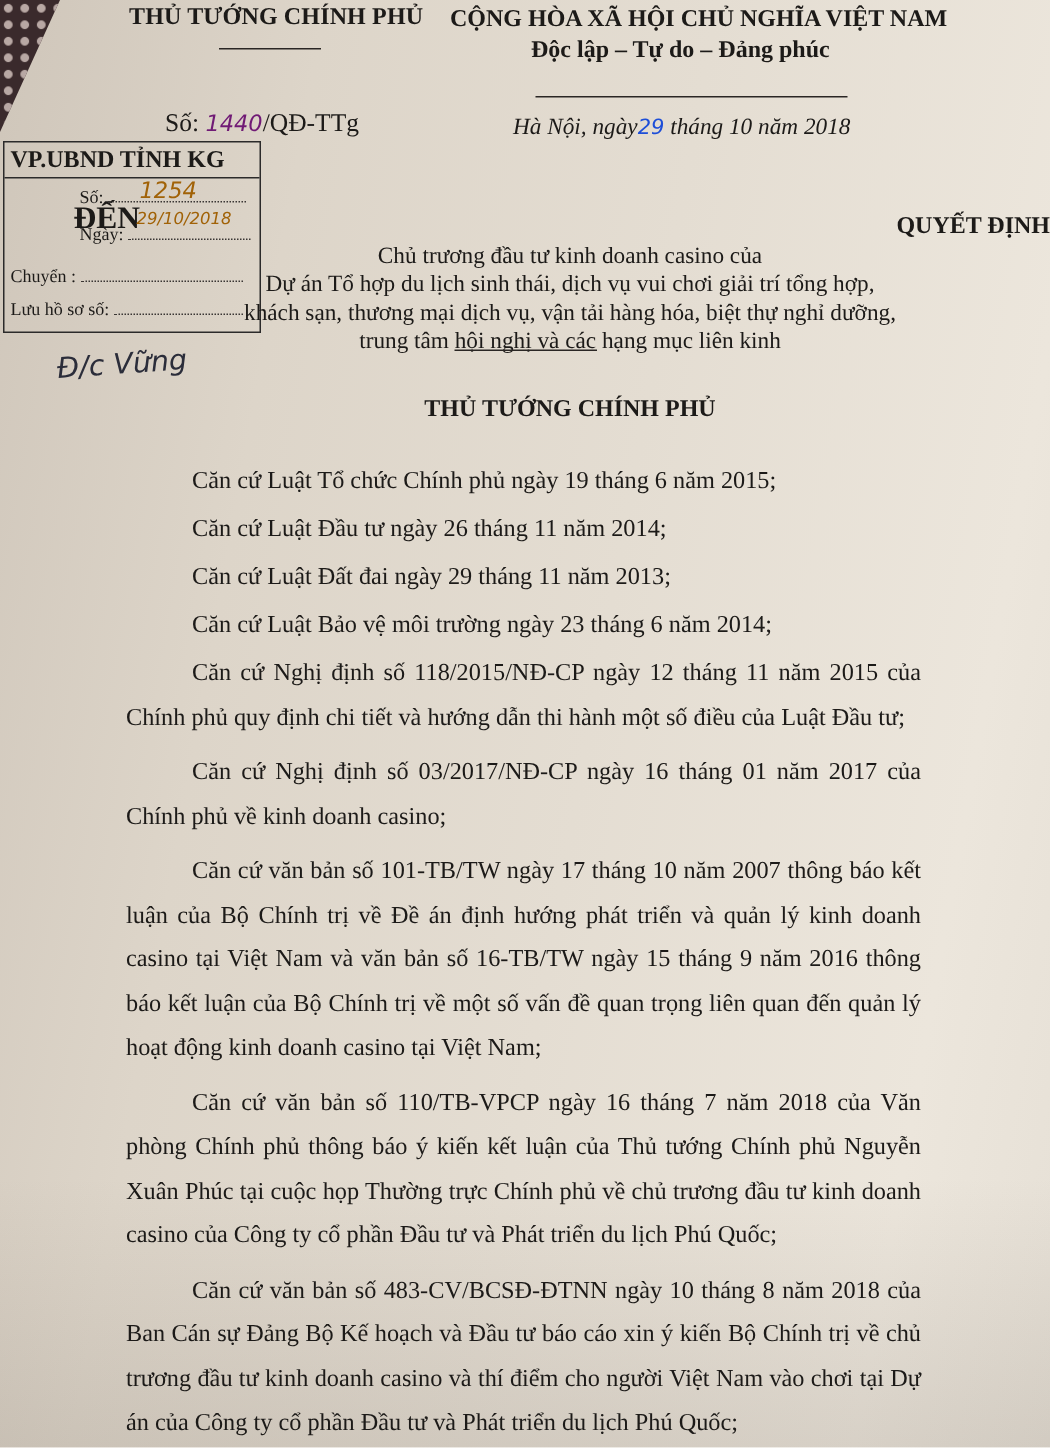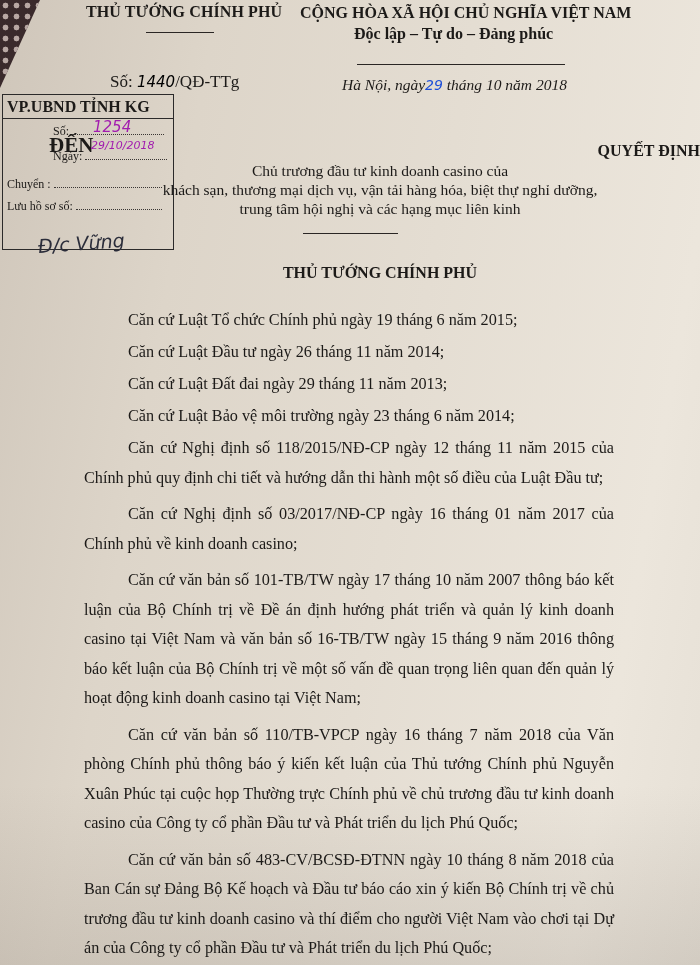--- a/index.html
+++ b/index.html
@@ -18,37 +18,37 @@
     position:absolute; left:0; top:0; width:40px; height:88px;
     background-color:#3a2a2c;
     background-image: radial-gradient(circle, #b8a8a4 2.6px, transparent 3.2px);
     background-size:11px 11px;
     clip-path: polygon(0 0, 100% 0, 0 100%);
   }
   .abs { position:absolute; white-space:nowrap; }
   .agency { left:86px; top:3px; font-size:16px; font-weight:bold; letter-spacing:0.1px; }
   .agency-line { left:146px; top:32px; width:68px; height:0; border-top:1.5px solid #2a2624; }
   .docno { left:110px; top:72px; font-size:17px; }
-  .docno .hand { font-family:"DejaVu Sans", sans-serif; font-style:italic; font-size:15px; color:#000000;margin-top:39px; }
+  .docno .hand { font-family:"DejaVu Sans", sans-serif; font-style:italic; font-size:15px; color:#701a75;margin-top:39px; }
   .nation { left:300px; top:4px; font-size:16px; font-weight:bold; }
   .motto { left:354px; top:25px; font-size:16px; font-weight:bold; }
   .motto-line { left:357px; top:64px; width:208px; height:0; border-top:1.5px solid #2a2624; }
   .place { left:342px; top:76px; font-size:15.5px; font-style:italic; }
   .place .hand { font-family:"DejaVu Sans", sans-serif; font-size:14px; color:#1d4ed8; }
 
   .stamp {
-    position:absolute; left:2px; top:94px; width:172px; height:156px;
+    position:absolute; left:2px; top:94px; width:172px; height:128px;
     border:1.5px solid #2b2a2a; box-sizing:border-box;
   }
   .stamp-title { position:absolute; left:0; top:0; width:100%; height:24px; border-bottom:1.5px solid #2b2a2a;
     font-size:16px; font-weight:bold; padding-left:4px; line-height:24px; box-sizing:border-box; }
   .stamp-den { position:absolute; left:3px; top:38px; font-size:21px; font-weight:bold;margin-left:43px; }
   .stamp-field { position:absolute; font-size:12px; white-space:nowrap; }
   .stamp-field .dots { display:inline-block; border-bottom:1.5px dotted #3a3634; height:10px; vertical-align:baseline; }
-  .stamp-field .hand { font-family:"DejaVu Sans", sans-serif; font-style:italic; color:#a21caf; position:absolute; }
+  .stamp-field .hand { font-family:"DejaVu Sans", sans-serif; font-style:italic; color:#a16207; position:absolute; }
   .signature { left:38px; top:232px; font-family:"DejaVu Sans", sans-serif; font-style:italic; font-size:19px; color:#2b2d3a; transform:rotate(-4deg); }
 
   .qd-title { left:0; width:700px; top:142px; text-align:center; font-size:16px; font-weight:bold; padding-left:60px; box-sizing:border-box; }
   .qd-sub { font-size:15.5px; font-weight:normal; }
   .qd-line { left:303px; top:233px; width:95px; height:0; border-top:1.5px solid #2a2624; }
   .issuer { left:0; width:700px; top:264px; text-align:center; font-size:16px; font-weight:bold; padding-left:60px; box-sizing:border-box; }
 
   .body-text { position:absolute; left:84px; width:530px; top:306px; font-size:16.2px; line-height:29.5px; }
   .para { margin:0 0 7px 0; text-align:justify; text-indent:44px; }
   .para.short { text-indent:44px; margin-bottom:2.5px; }
@@ -94,20 +94,21 @@
     <span>Lưu hồ sơ số:</span>
     <span class="dots" style="width:86px;"></span>
   </div>
 </div>
 
 <div class="abs signature">Đ/c Vững</div>
 
 <div class="abs qd-title">
   <div style="margin-bottom:1px;text-align:right;">QUYẾT ĐỊNH</div>
   <div class="qd-sub" style="line-height:19px;">Chủ trương đầu tư kinh doanh casino của</div>
+  <div class="qd-sub" style="line-height:19px;">Dự án Tổ hợp du lịch sinh thái, dịch vụ vui chơi giải trí tổng hợp,</div>
   <div class="qd-sub" style="line-height:19px;">khách sạn, thương mại dịch vụ, vận tải hàng hóa, biệt thự nghỉ dưỡng,</div>
   <div class="qd-sub" style="line-height:19px;">trung tâm hội nghị và các hạng mục liên kinh</div>
 </div>
 <div class="abs qd-line"></div>
 
 <div class="abs issuer">THỦ TƯỚNG CHÍNH PHỦ</div>
 
 <div class="body-text">
   <p class="para short">Căn cứ Luật Tổ chức Chính phủ ngày 19 tháng 6 năm 2015;</p>
   <p class="para short">Căn cứ Luật Đầu tư ngày 26 tháng 11 năm 2014;</p>

